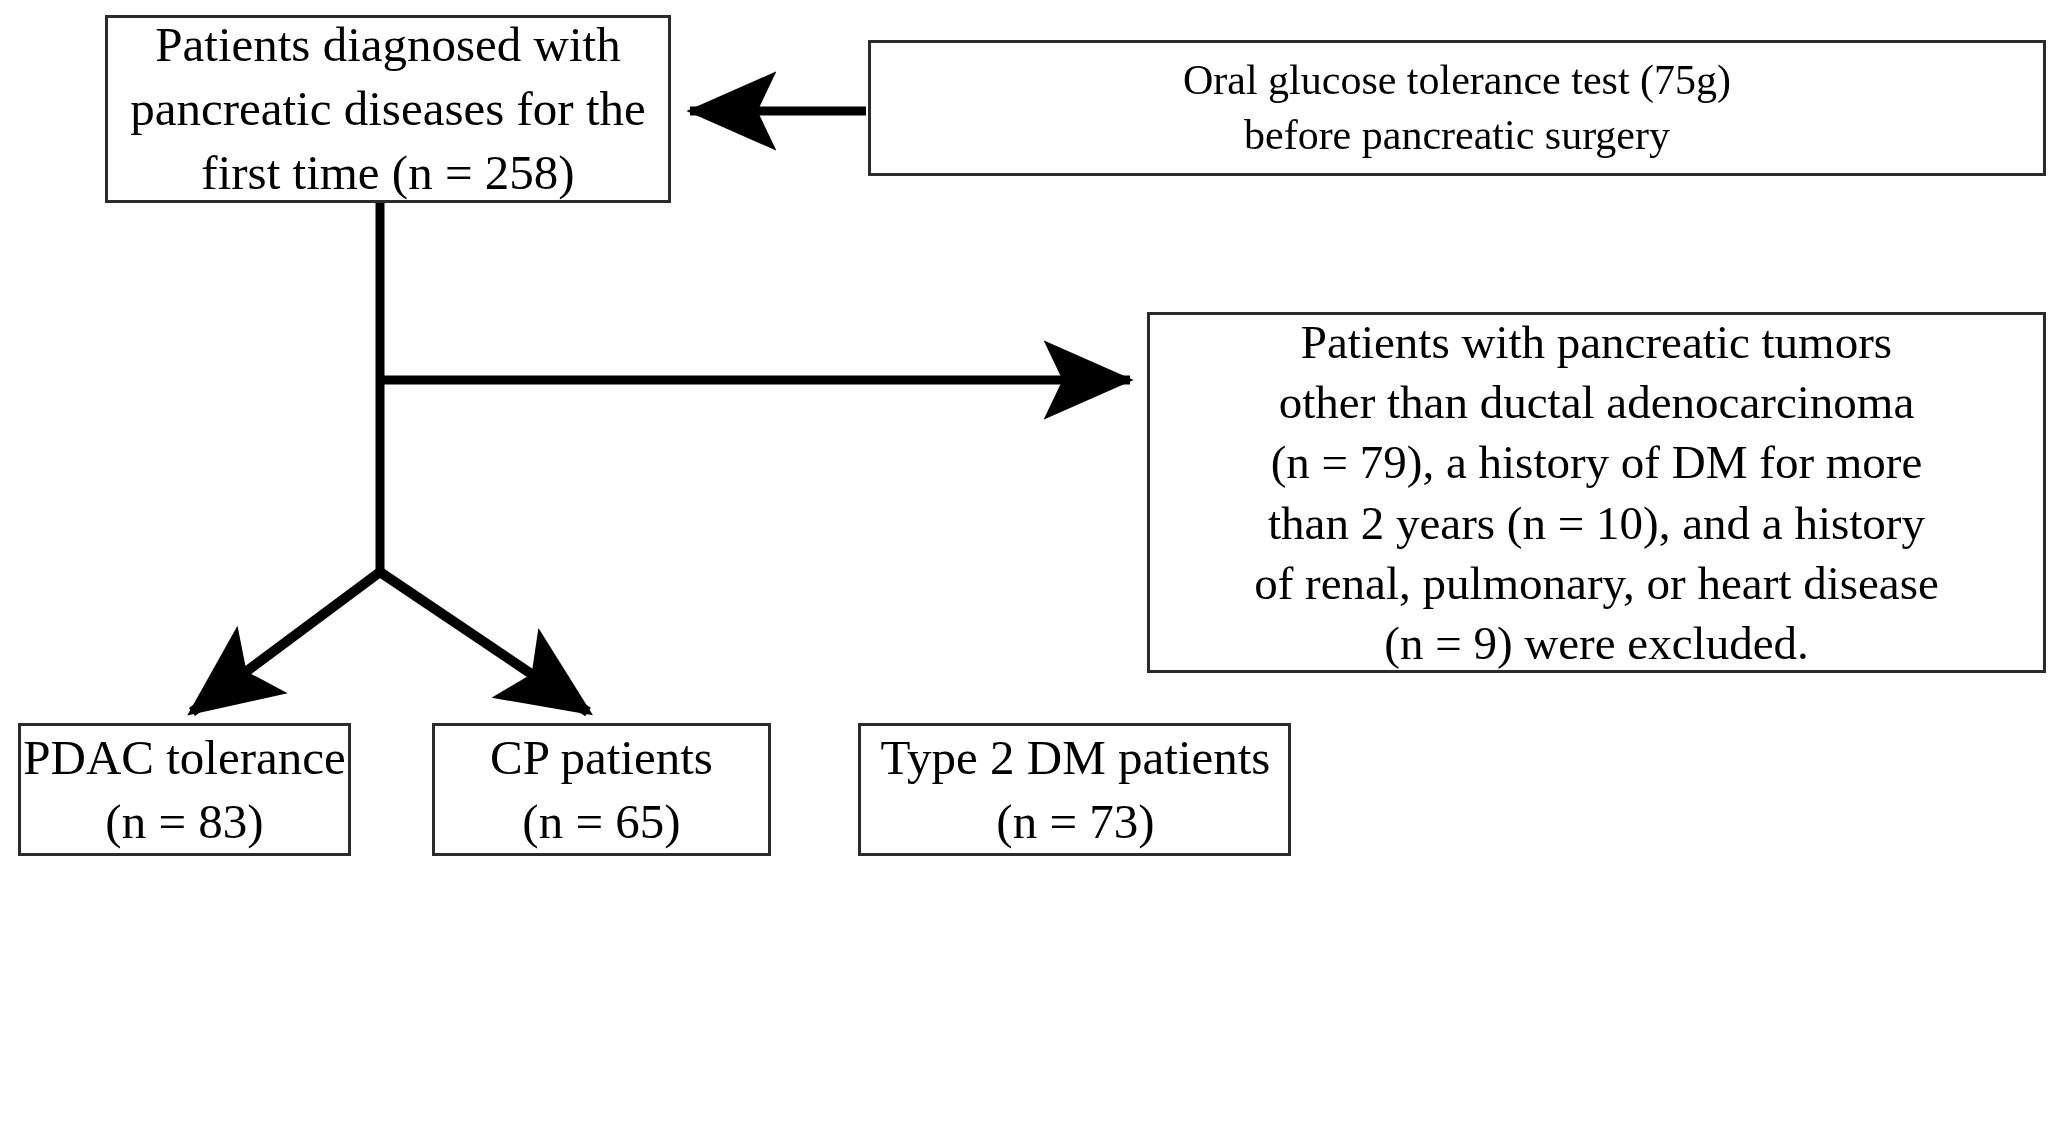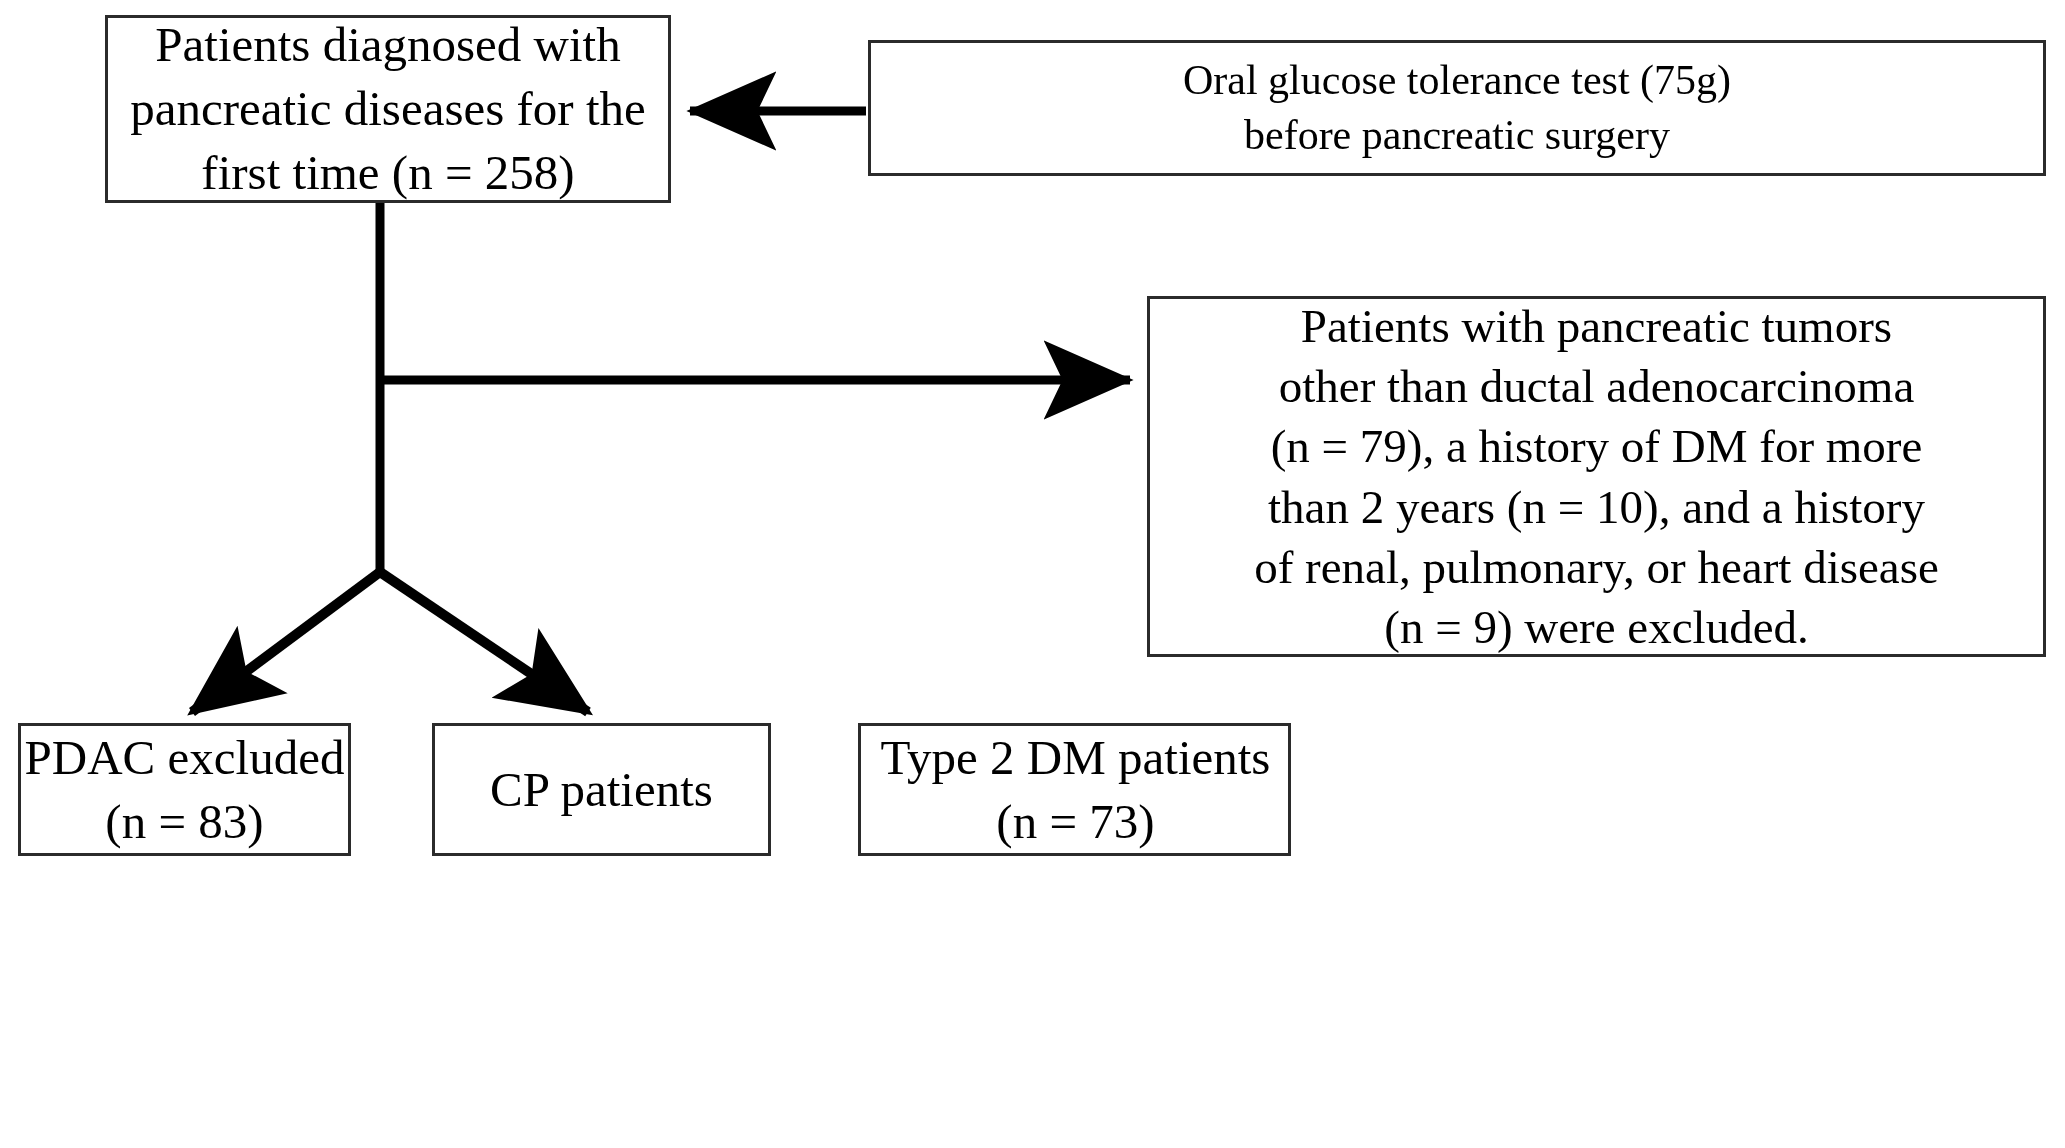--- a/index.html
+++ b/index.html
@@ -40,21 +40,21 @@
     left: 105px;  top: 15px;
     width: 566px; height: 188px;
     font-size: 49px;
   }
   #node-ogtt {
     left: 868px;  top: 40px;
     width: 1178px; height: 136px;
     font-size: 42px;
   }
   #node-exclusion {
-    left: 1147px; top: 296px;
+    left: 1147px; top: 312px;
     width: 899px;  height: 361px;
     font-size: 47px;
     line-height: 1.28;
   }
   #node-pdac {
     left: 18px;   top: 723px;
     width: 333px; height: 133px;
     font-size: 49px;
   }
   #node-cp {
@@ -130,26 +130,27 @@
   <div class="node" id="node-exclusion">
     <span class="line">Patients with pancreatic tumors</span>
     <span class="line">other than ductal adenocarcinoma</span>
     <span class="line">(n = 79), a history of DM for more</span>
     <span class="line">than 2 years (n = 10), and a history</span>
     <span class="line">of renal, pulmonary, or heart disease</span>
     <span class="line">(n = 9) were excluded.</span>
   </div>
 
   <div class="node" id="node-pdac">
-    <span class="line">PDAC excluded</span>
+    <span class="line">PDAC tolerance</span>
     <span class="line">(n = 83)</span>
   </div>
 
   <div class="node" id="node-cp">
     <span class="line">CP patients</span>
+    <span class="line">(n = 65)</span>
   </div>
 
   <div class="node" id="node-t2dm">
     <span class="line">Type 2 DM patients</span>
     <span class="line">(n = 73)</span>
   </div>
 
 </div>
 
 </body></html>

